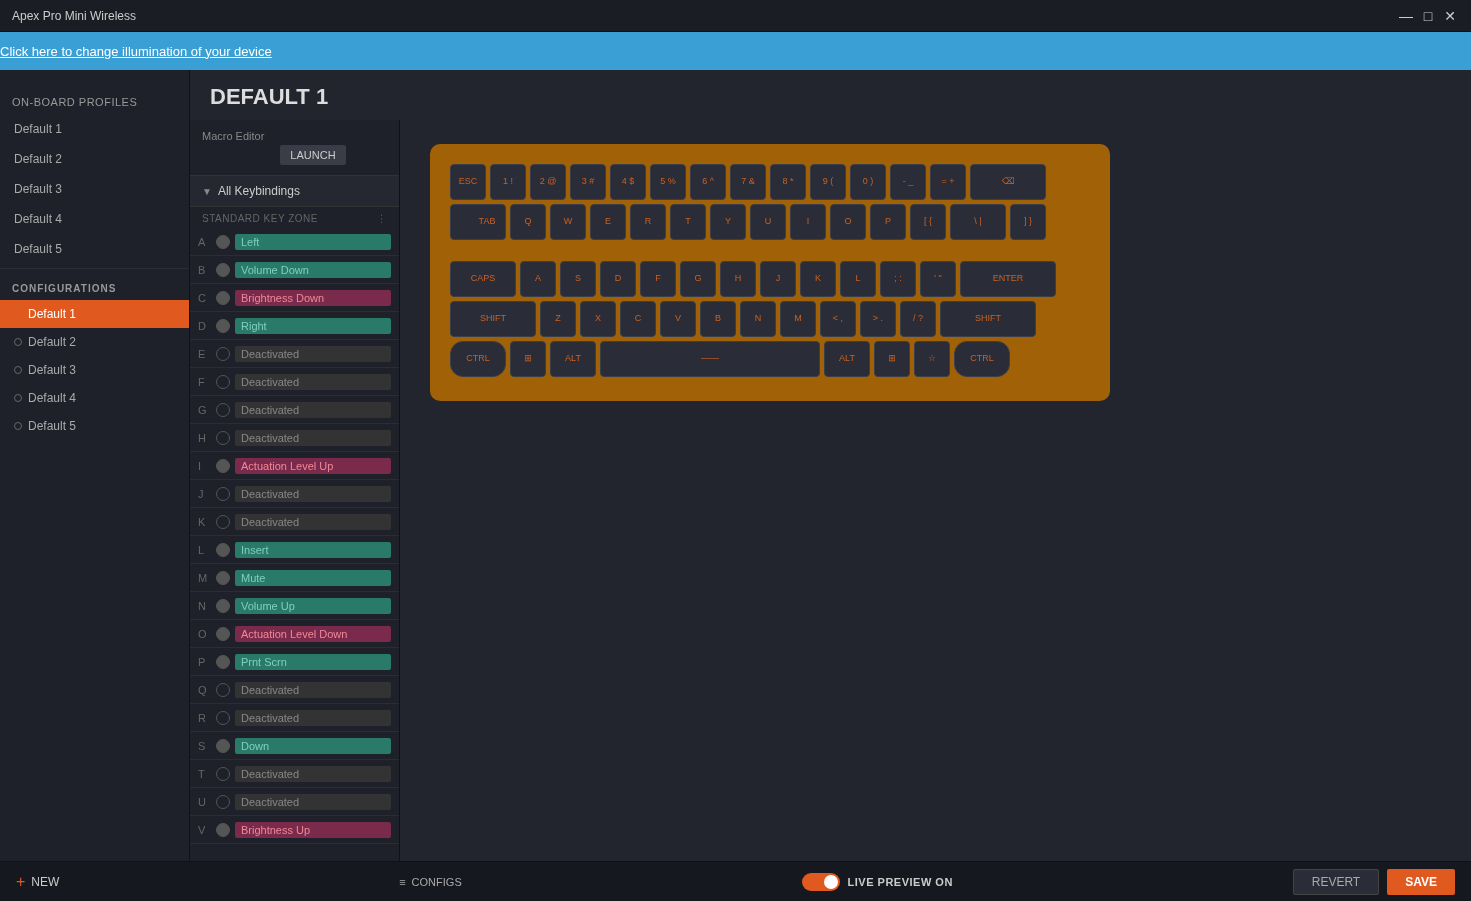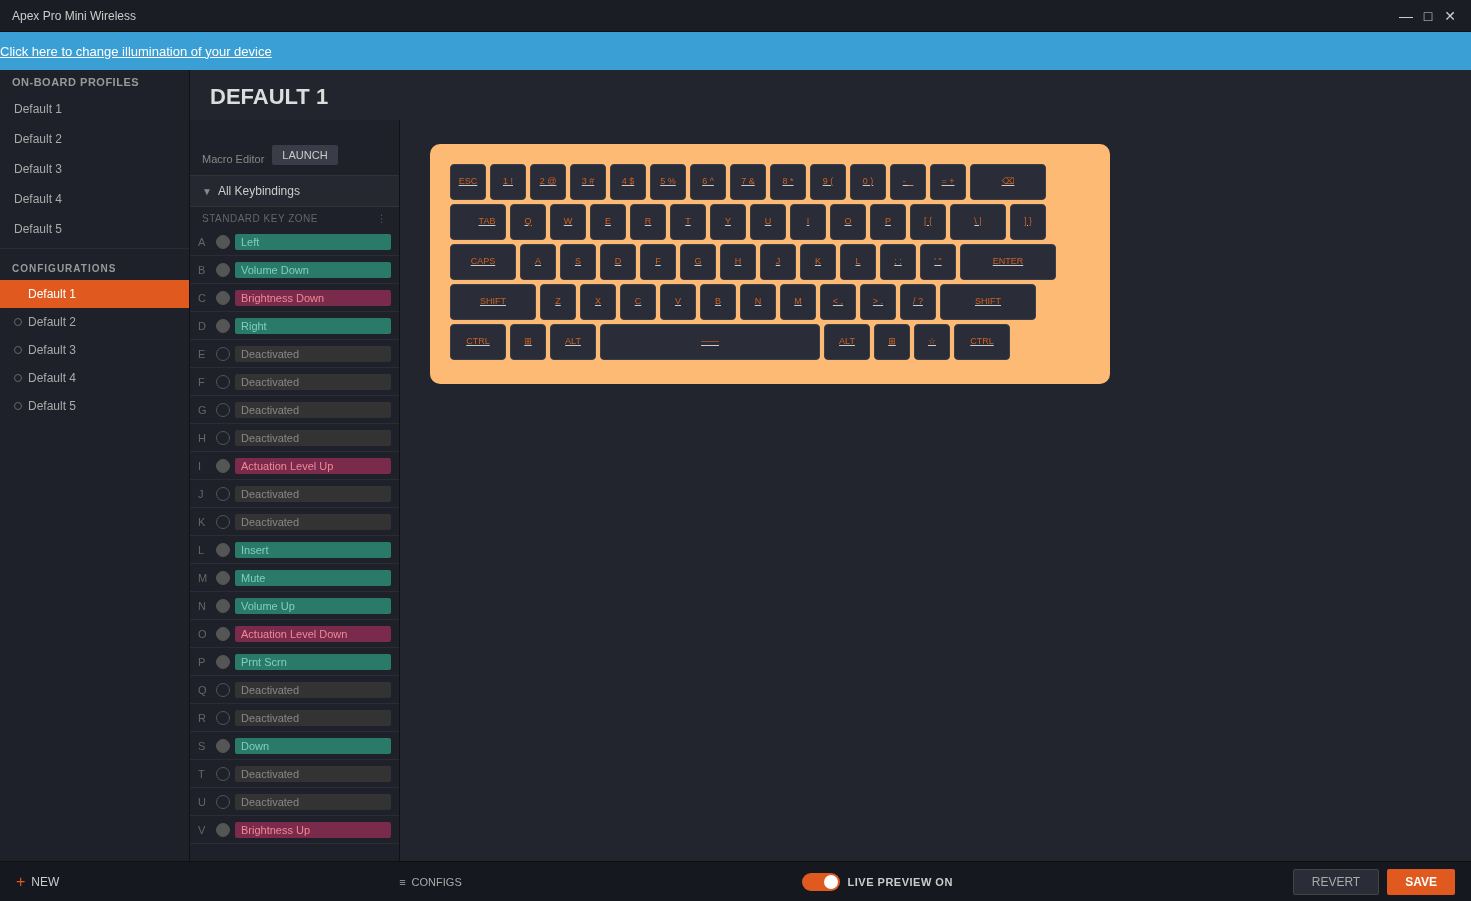--- a/index.html
+++ b/index.html
@@ -71,23 +71,23 @@
     
     .sidebar {
       width: 190px;
       background: #1e2129;
       display: flex;
       flex-direction: column;
       border-right: 1px solid #111;
     }
     .sidebar-section-title {
       font-size: 11px;
-      font-weight: bold;
+      font-weight: normal;
       color: #999;
-      padding: 6px 12px 6px;
+      padding: 26px 12px 6px;
       letter-spacing: 0.5px;
     }
     .sidebar-item {
       padding: 8px 14px;
       font-size: 12px;
       color: #aaa;
       cursor: pointer;
     }
     .sidebar-separator { height: 1px; background: #2a2d35; margin: 4px 0; }
 
@@ -175,22 +175,22 @@
     .keybinding-panel {
       width: 210px;
       background: #1e2129;
       border-right: 1px solid #111;
       display: flex;
       flex-direction: column;
       overflow: hidden;
     }
     .panel-toolbar {
       display: flex;
-      align-items: flex-end;
-      gap: 8px;
+      align-items: flex-start;
+      gap: 16px;
       padding: 10px 12px;
       border-bottom: 1px solid #333;
     }
     .macro-editor-label {
       font-size: 11px;
       color: #888;
     }
     .launch-btn {
       background: #3a3d47;
       border: none;
@@ -278,25 +278,24 @@
     .keyboard-area {
       flex: 1;
       padding: 24px 30px;
       display: flex;
       flex-direction: column;
       align-items: flex-start;
       justify-content: flex-start;
     }
 
     .keyboard-wrapper {
-      background: #fdba74;
+      background: #a16207;
       border-radius: 10px;
       padding: 20px;
       width: 680px;
-      text-decoration: underline;
     }
 
     .keyboard-row {
       display: flex;
       gap: 4px;
       margin-bottom: 4px;
       align-items: flex-end;
     }
 
     .key {
@@ -311,27 +310,27 @@
       justify-content: center;
       height: 36px;
       min-width: 36px;
       padding: 2px;
       cursor: pointer;
       position: relative;
     }
     .key-label { font-size: 9px; color: #cc6020; text-align: center; line-height: 1.1; }
     .key-enter { min-width: 96px; height: 36px; }
     .key-space { min-width: 220px; }
-    .key-caps { min-width: 66px; }
+    .key-caps { min-width: 66px; margin-top: 17px; }
     .key-backspace { min-width: 76px; }
     .key-tab { min-width: 56px; padding-left: 20px; }
     .key-backslash { min-width: 56px; }
     .key-lshift { min-width: 86px; }
     .key-rshift { min-width: 96px; }
-    .key-ctrl { min-width: 56px; }
+    .key-ctrl { min-width: 56px; border-radius: 13px; }
     .key-alt { min-width: 46px; }
 
     
     .bottom-bar {
       height: 40px;
       background: #16181f;
       display: flex;
       align-items: center;
       justify-content: space-between;
       padding: 0 16px;

